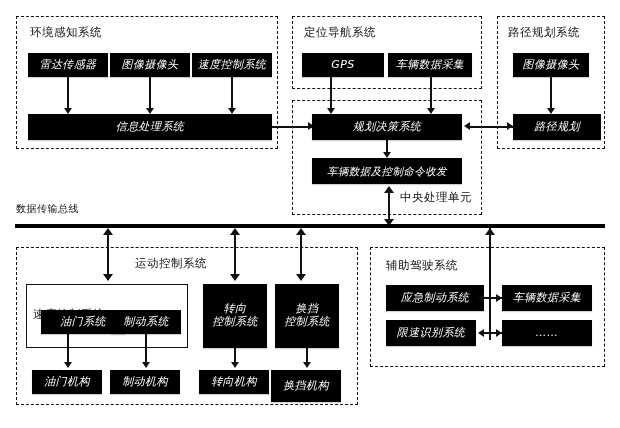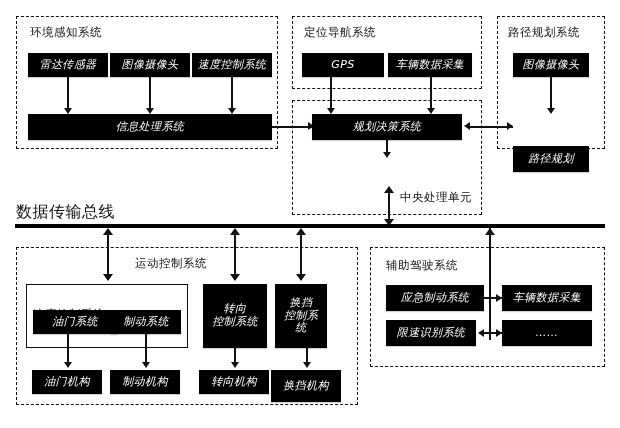--- a/index.html
+++ b/index.html
@@ -85,21 +85,21 @@
   .hline.thick{height:2.4px;}
 
   
   .bus{
     position:absolute;
     background:#000;
     height:4px;
   }
   .bus-label{
     position:absolute;
-    font-size:16px;
+    font-size:10px;
     color:#111;
     white-space:nowrap;
     letter-spacing:.5px;
   }
   .cpu-label{
     position:absolute;
     font-size:11.5px;
     color:#111;
     white-space:nowrap;
     letter-spacing:.5px;
@@ -143,36 +143,37 @@
   <div class="vline" style="left:430px;top:77px;height:33px;"></div>
   <div class="arrow down" style="left:427px;top:108px;"></div>
 
   <div class="group" style="left:292px;top:100px;width:190px;height:115px;"></div>
 
   <div class="box" style="left:312px;top:114px;width:150px;height:26px;">规划决策系统</div>
 
   <div class="vline" style="left:386px;top:140px;height:14px;"></div>
   <div class="arrow down" style="left:383px;top:152px;"></div>
 
+  <div class="box sm" style="left:312px;top:158px;width:150px;height:26px;">车辆数据及控制命令收发</div>
 
   <div class="cpu-label" style="left:400px;top:190px;">中央处理单元</div>
 
   <div class="arrow thick up" style="left:384px;top:186px;"></div>
   <div class="vline thick" style="left:388px;top:190px;height:34px;"></div>
   <div class="arrow thick down" style="left:384px;top:219px;"></div>
 
   <div class="group" style="left:497px;top:16px;width:108px;height:133px;"></div>
   <div class="group-title" style="left:508px;top:25px;">路径规划系统</div>
 
   <div class="box" style="left:513px;top:53px;width:76px;height:24px;">图像摄像头</div>
 
   <div class="vline" style="left:550px;top:77px;height:33px;"></div>
   <div class="arrow down" style="left:547px;top:108px;"></div>
 
-  <div class="box" style="left:513px;top:114px;width:76px;height:26px;margin-top:32px;">路径规划</div>
+  <div class="box" style="left:513px;top:114px;width:88px;height:26px;">路径规划</div>
 
   <div class="arrow left" style="left:464px;top:122px;"></div>
   <div class="hline" style="left:468px;top:126px;width:45px;"></div>
   <div class="arrow right" style="left:507px;top:122px;"></div>
 
   <div class="bus-label" style="left:16px;top:202px;">数据传输总线</div>
   <div class="bus" style="left:15px;top:224px;width:590px;"></div>
 
   <div class="group" style="left:16px;top:247px;width:342px;height:158px;"></div>
   <div class="group-title" style="left:135px;top:256px;">运动控制系统</div>
@@ -185,26 +186,26 @@
   <div class="vline thick" style="left:234px;top:232px;height:48px;"></div>
   <div class="arrow thick down" style="left:230px;top:274px;"></div>
 
   <div class="arrow thick up" style="left:296px;top:228px;"></div>
   <div class="vline thick" style="left:300px;top:232px;height:48px;"></div>
   <div class="arrow thick down" style="left:296px;top:274px;"></div>
 
   <div class="subgroup" style="left:26px;top:284px;width:162px;height:64px;"></div>
   <div class="group-title" style="left:33px;top:289px;margin-top:18px;">速度控制系统</div>
 
-  <div class="box" style="left:33px;top:310px;width:84px;height:24px;">油门系统</div>
+  <div class="box" style="left:41px;top:310px;width:84px;height:24px;">油门系统</div>
   <div class="box" style="left:111px;top:310px;width:70px;height:24px;">制动系统</div>
 
   <div class="box" style="left:203px;top:284px;width:64px;height:64px;">转向
 控制系统</div>
-  <div class="box" style="left:275px;top:284px;width:52px;height:64px;">换挡
+  <div class="box" style="left:275px;top:284px;width:64px;height:64px;">换挡
 控制系统</div>
 
   <div class="vline" style="left:67px;top:334px;height:30px;"></div>
   <div class="arrow down" style="left:64px;top:362px;"></div>
 
   <div class="vline" style="left:145px;top:334px;height:30px;"></div>
   <div class="arrow down" style="left:142px;top:362px;"></div>
 
   <div class="vline" style="left:234px;top:348px;height:16px;"></div>
   <div class="arrow down" style="left:231px;top:362px;"></div>

